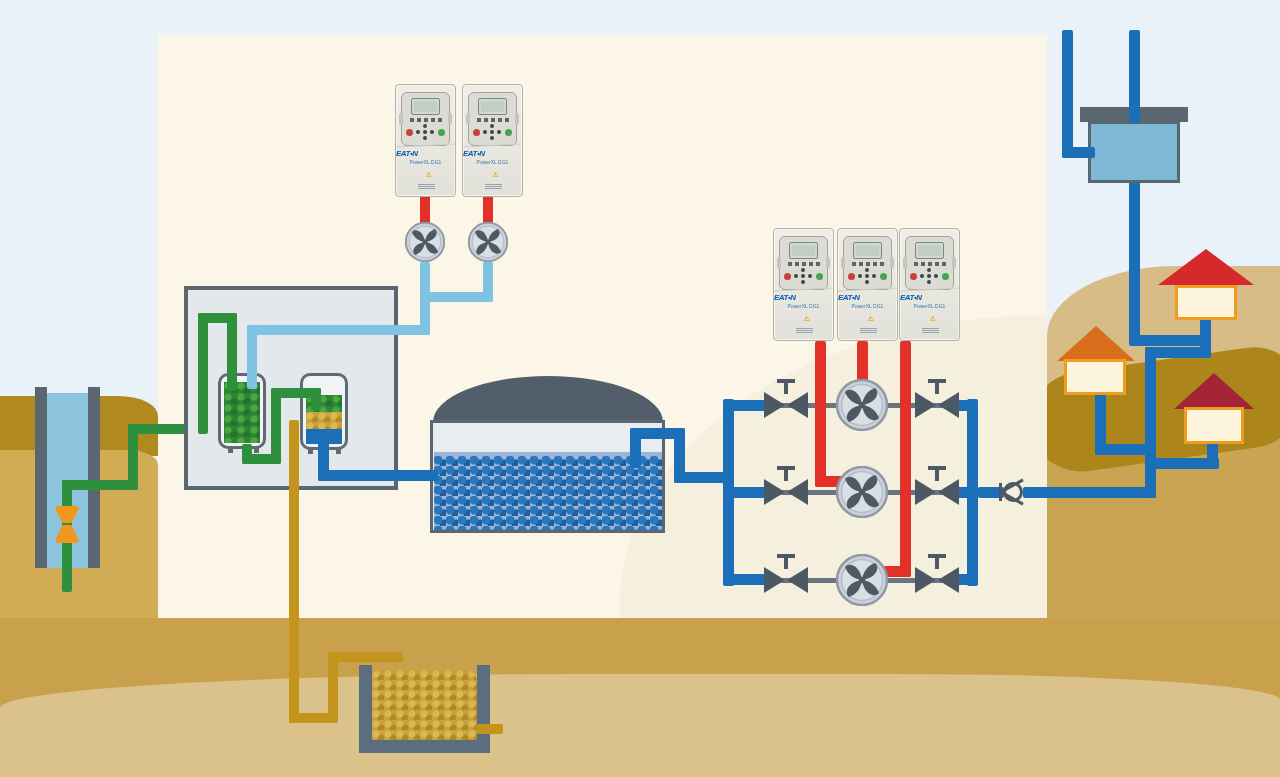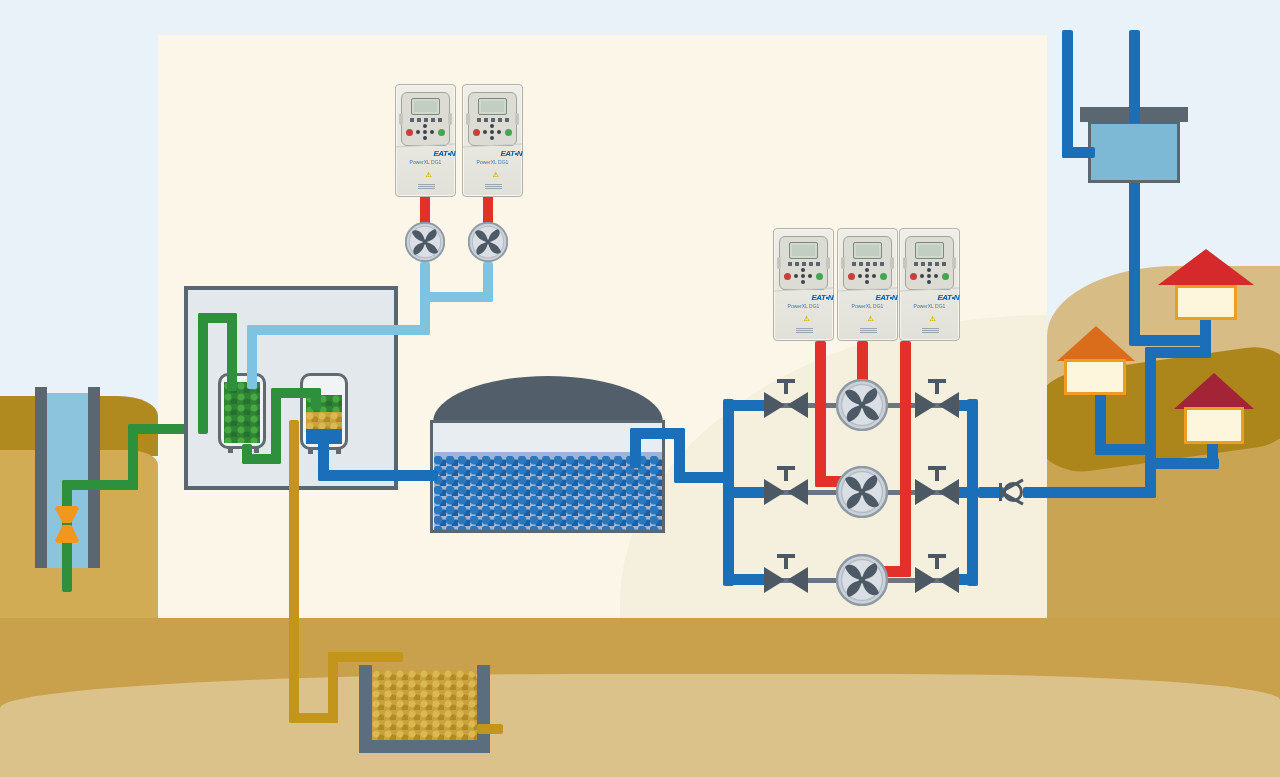--- a/index.html
+++ b/index.html
@@ -49,21 +49,21 @@
   .dpanel{left:5px;top:7px;width:49px;height:54px;background:#dcdcd4;border:1px solid #a3a39a;border-radius:6px}
   .dlcd{left:9px;top:5px;width:29px;height:17px;background:#c2cec2;border:1px solid #7d877f;border-radius:2px;box-shadow:inset 0 0 0 2px #cfd9cd}
   .dbtnrow{left:8px;top:25px;width:32px;height:4px;background:repeating-linear-gradient(90deg,#5a646c 0 4px,transparent 4px 7px)}
   .dot{width:4px;height:4px;border-radius:50%;background:#3a444e}
   .du{left:21px;top:31px}.dd{left:21px;top:43px}.dl{left:14px;top:37px}.dr{left:28px;top:37px}.dc{left:21px;top:37px}
   .kred{left:4px;top:36px;width:7px;height:7px;border-radius:50%;background:#c8403a}
   .kgreen{left:36px;top:36px;width:7px;height:7px;border-radius:50%;background:#44a653}
   .tab{width:4px;height:12px;background:#c6c6be;border-radius:2px;top:20px}
   .tl{left:-3px}.tr{right:-3px}
   .dseam{left:0;right:0;top:60px;height:1px;background:#cfcec6;transform:rotate(-3deg)}
-  .dlogo{left:0;right:0;top:64px;text-align:right;font-size:8px;font-weight:bold;font-style:italic;color:#0a5bab;letter-spacing:-0.5px}
+  .dlogo{left:0;right:0;top:64px;text-align:left;font-size:8px;font-weight:bold;font-style:italic;color:#0a5bab;letter-spacing:-0.5px}
   .dmodel{left:0;right:0;top:74px;text-align:center;font-size:5px;color:#3a78b5}
   .dwarn{left:0;right:0;top:86px;text-align:center;font-size:7px;color:#d9a800;letter-spacing:2px}
   .dbars{left:22px;top:99px;width:17px;height:5px;background:repeating-linear-gradient(#9aa4ab 0 1px,transparent 1px 2px)}
   .fan{position:absolute}
   .pump-orange{position:absolute;background:#f2971d}
 </style>
 </head>
 <body>
 
 <div id="canvas">

